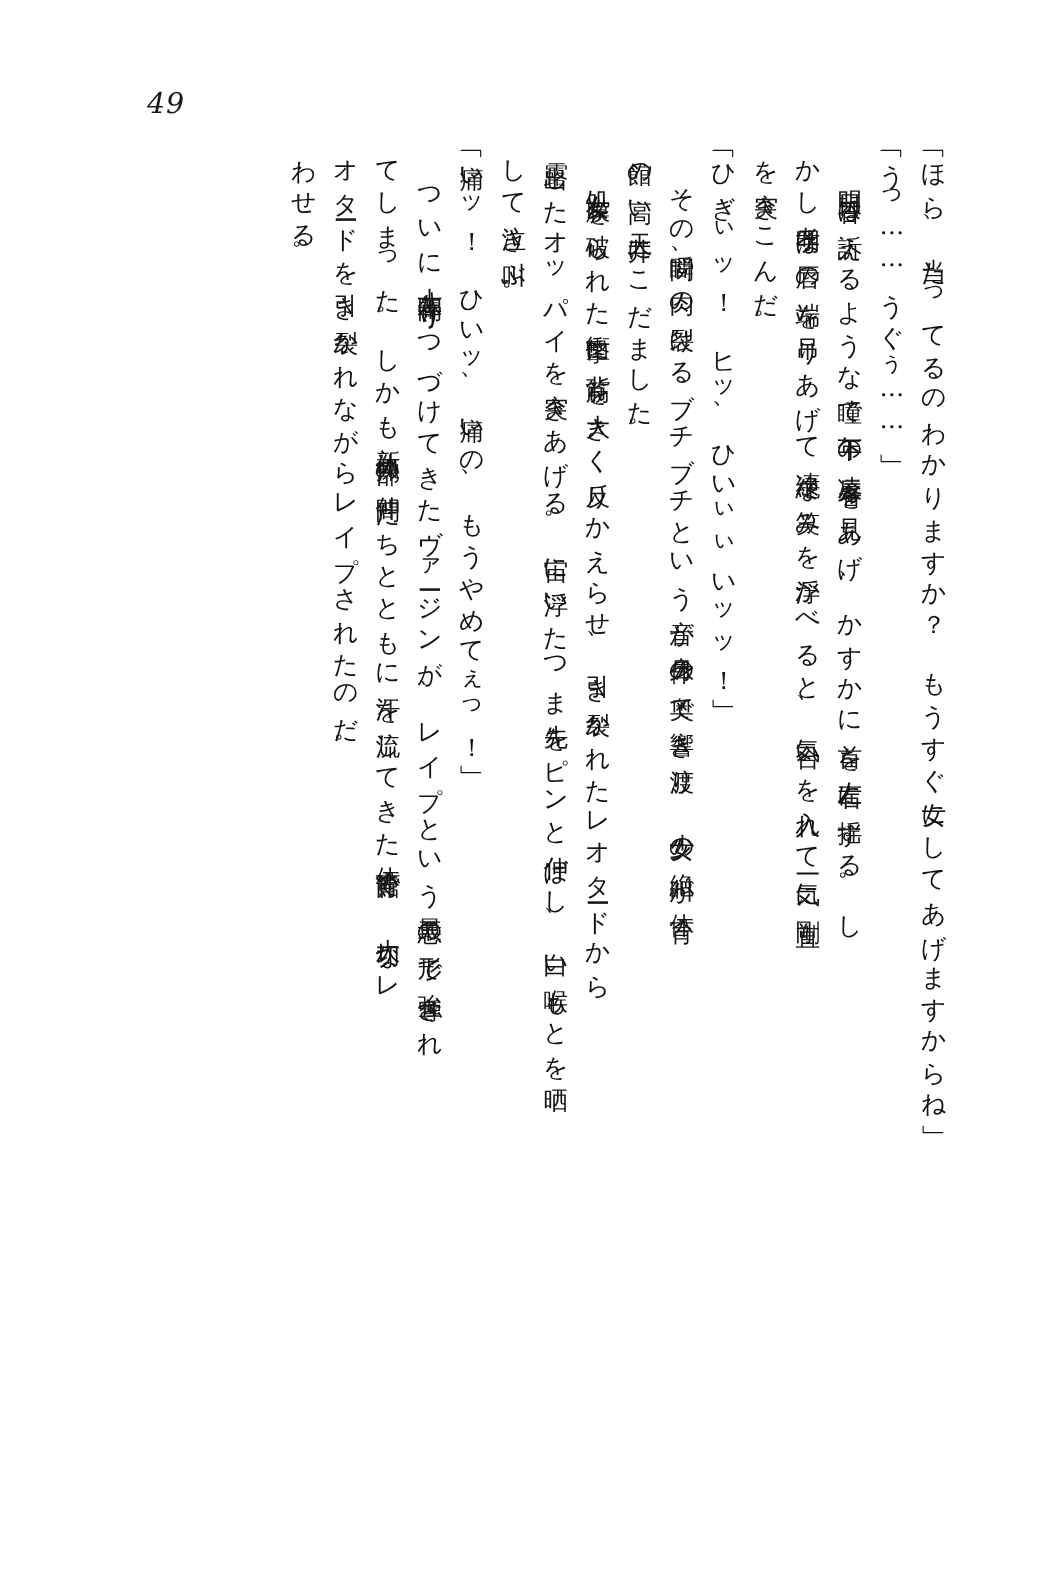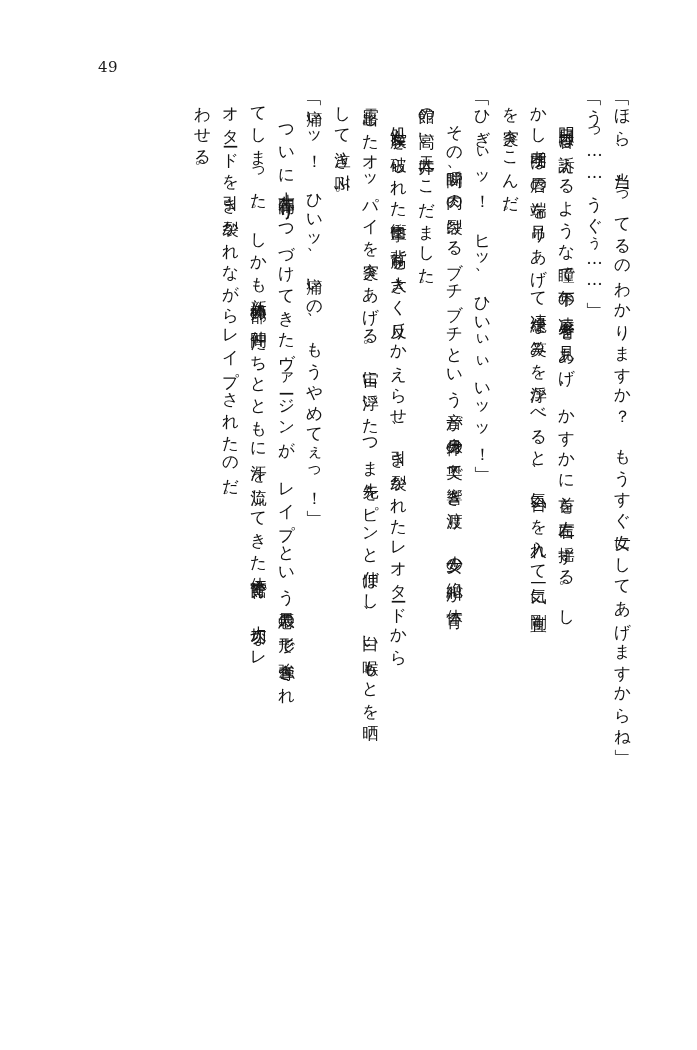--- a/index.html
+++ b/index.html
@@ -21,23 +21,24 @@
     inset: 0;
     background: #ffffff;
   }
 
   
   #page-number {
     position: absolute;
     top: 58px;
     left: 98px;
     font-family: "DejaVu Serif", serif;
-    font-size: 15px;
+    font-size: 19px;
     letter-spacing: 0.5px;
     color: #1a1a1a;
+    font-style: italic;
   }
 
   
   #text-block {
     position: absolute;
     top: 95px;
     left: 60px;
     width: 570px;
     height: 880px;
     display: flex;

